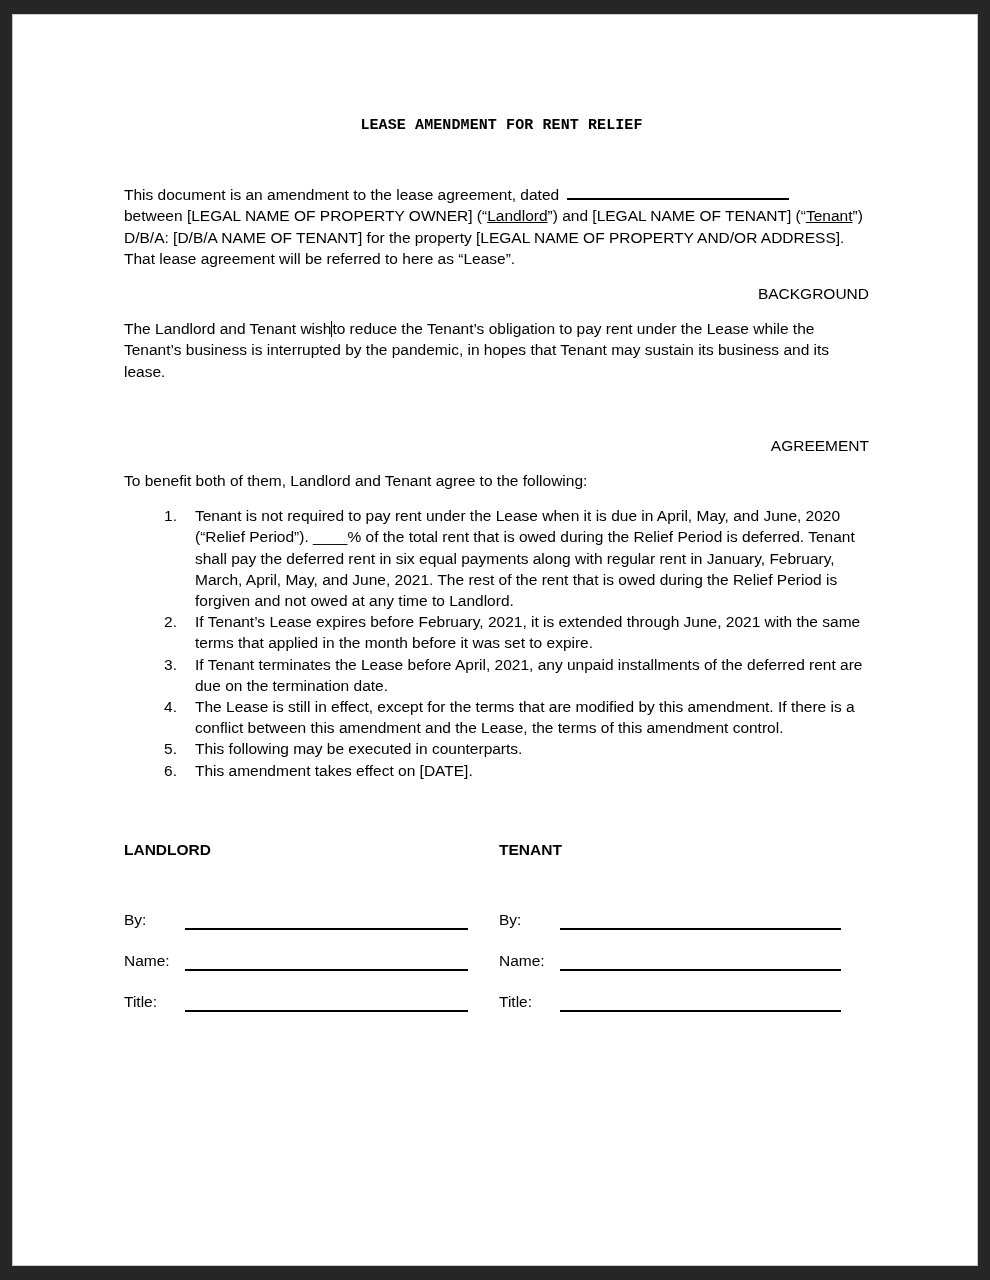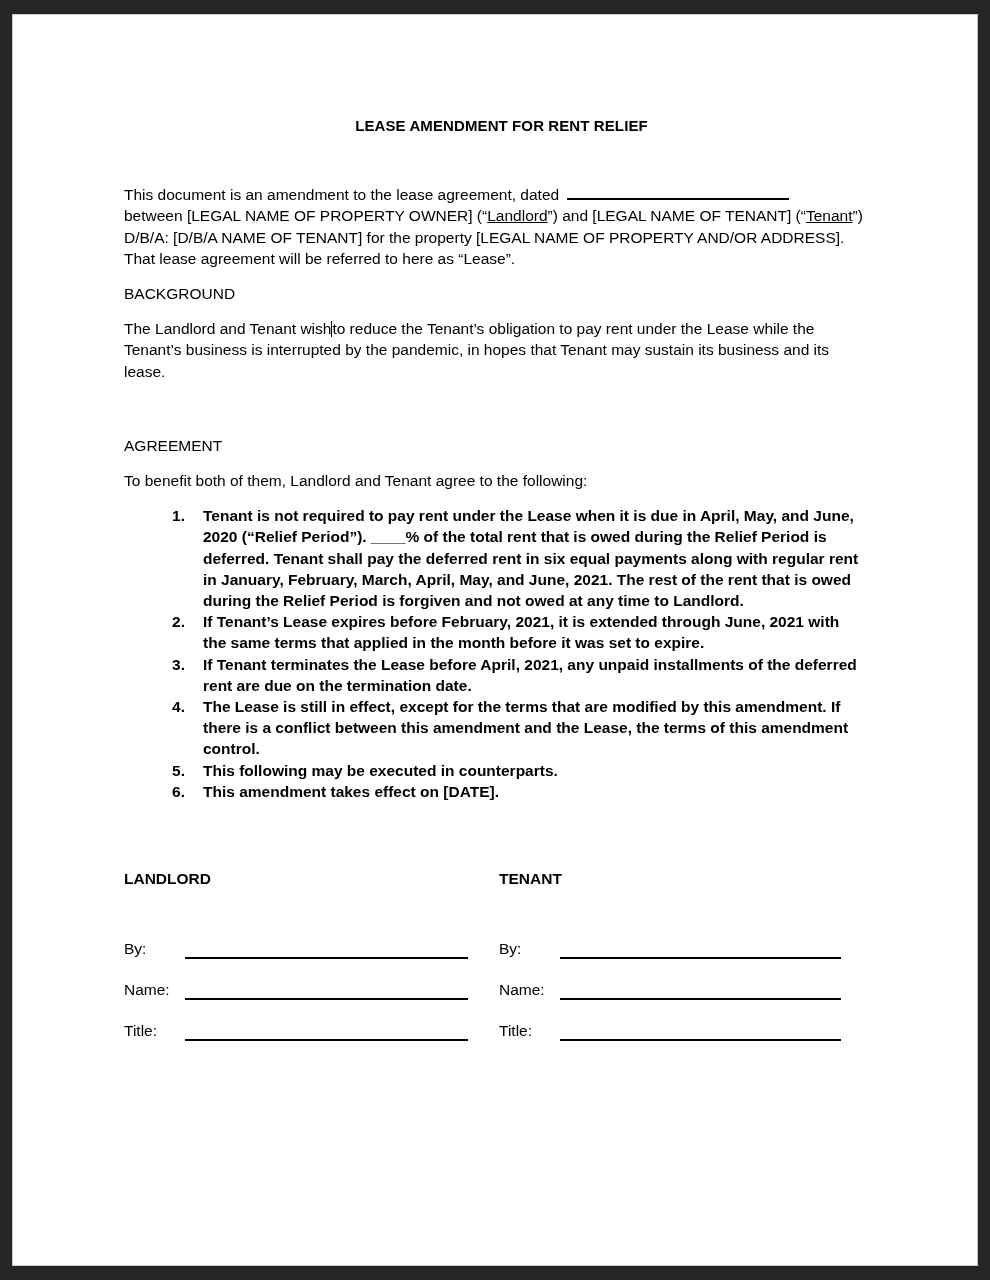--- a/index.html
+++ b/index.html
@@ -45,29 +45,31 @@
     line-height: 21.2px;
   }
 
   .doc-title {
     text-align: center;
     font-weight: bold;
     font-size: 15px;
     letter-spacing: 0.1px;
     margin: 0 0 48px 0;
     padding-left: 10px;
+    font-family: Liberation Mono, monospace;
   }
 
   p.para {
     margin: 0 0 14px 0;
     text-align: left;
   }
 
   .section-head {
     margin: 4px 0 14px 0;
+    text-align: right;
   }
 
   .spacer-lg { height: 35px; }
   .spacer-sig { height: 58px; }
 
   
   .blank-rule {
     display: inline-block;
     width: 222px;
     border-bottom: 2px solid #000;
@@ -82,25 +84,24 @@
   .caret {
     display: inline-block;
     width: 0;
     border-left: 1.6px solid #000;
     height: 1.02em;
     vertical-align: -0.19em;
     margin: 0;
   }
 
   ol.terms {
-    margin: 8px;
+    margin: 0;
     padding: 0 0 0 0;
     list-style: none;
     counter-reset: term;
-    font-weight: bold;
   }
   ol.terms > li {
     counter-increment: term;
     position: relative;
     padding-left: 71px;
     margin: 0 0 0 0;
     text-align: left;
   }
   ol.terms > li::before {
     content: counter(term) ".";

